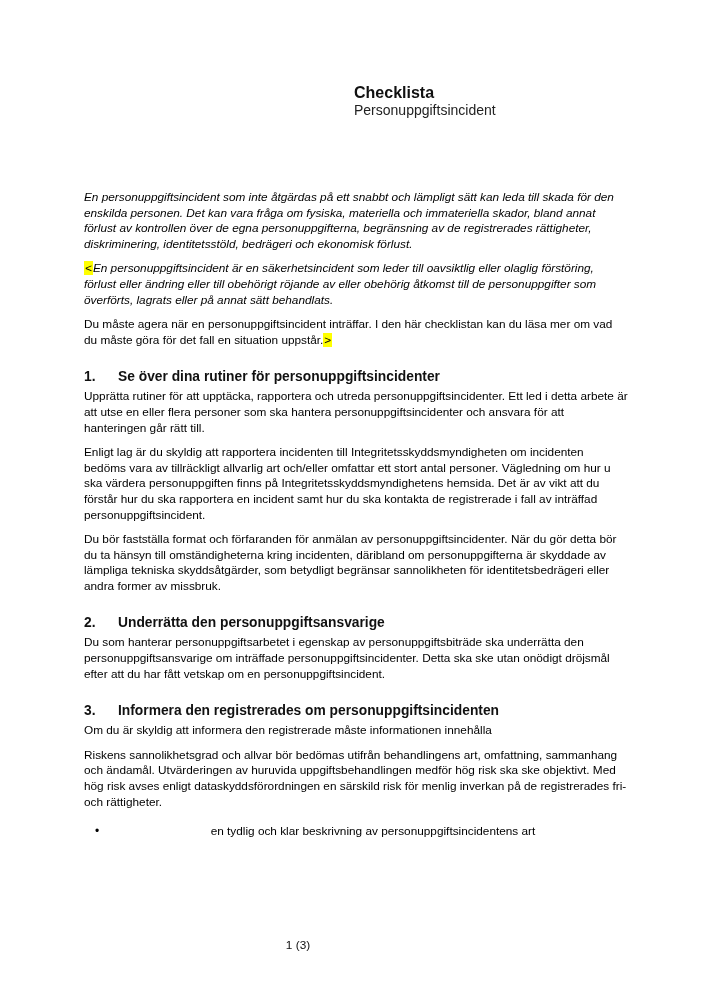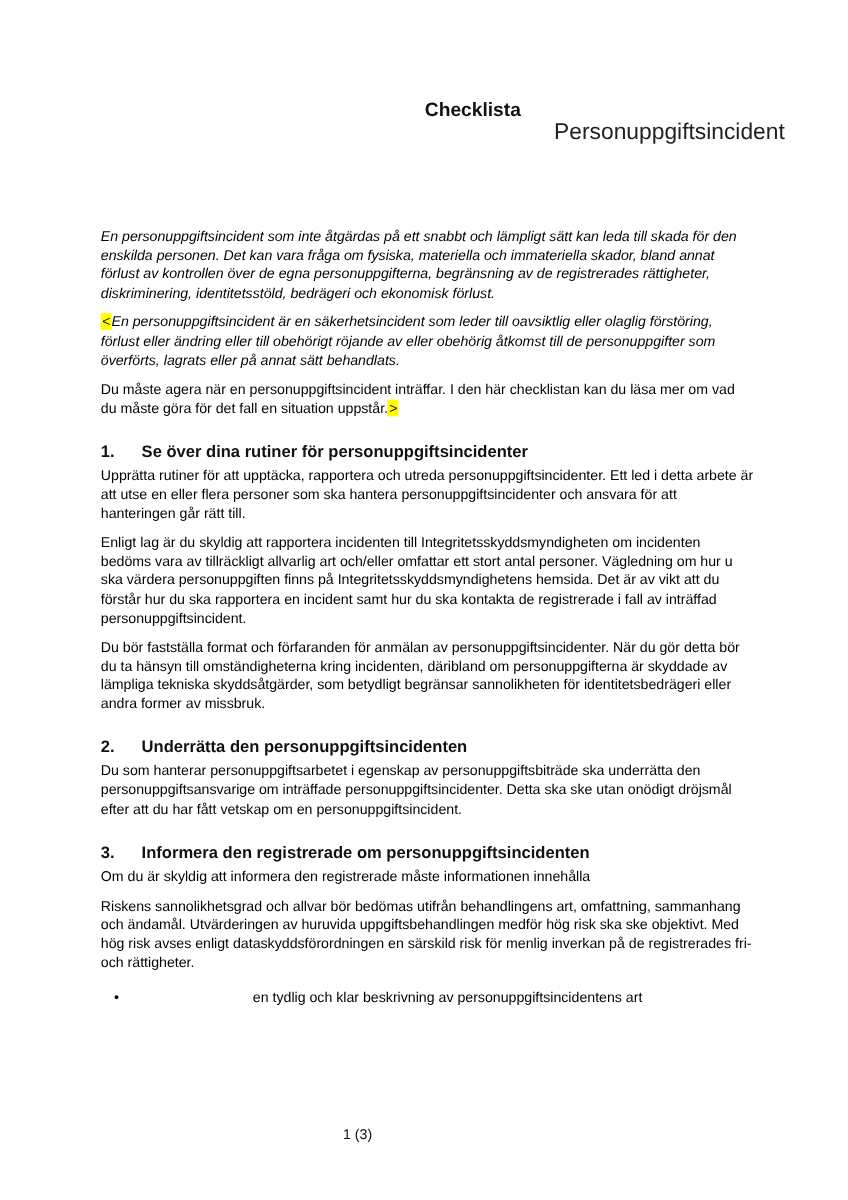--- a/index.html
+++ b/index.html
@@ -25,24 +25,23 @@
   }
   .doc-title {
     margin: 0;
     font-size: 16px;
     font-weight: bold;
     line-height: 19px;
     color: #111111;
   }
   .doc-subtitle {
     margin: 0;
-    font-size: 19px;
+    font-size: 14px;
     line-height: 17px;
     color: #222222;
-    text-align: right;
   }
   .content {
     position: absolute;
     left: 84px;
     top: 190px;
     width: 544px;
     font-size: 11.8px;
     line-height: 15.6px;
   }
   .content p {
@@ -120,29 +119,29 @@
         <span>Se över dina rutiner för personuppgiftsincidenter</span>
       </h2>
       <p>Upprätta rutiner för att upptäcka, rapportera och utreda personuppgiftsincidenter. Ett led i detta arbete är att utse en eller flera personer som ska hantera personuppgiftsincidenter och ansvara för att hanteringen går rätt till.</p>
       <p>Enligt lag är du skyldig att rapportera incidenten till Integritetsskyddsmyndigheten om incidenten bedöms vara av tillräckligt allvarlig art och/eller omfattar ett stort antal personer. Vägledning om hur u ska värdera personuppgiften finns på Integritetsskyddsmyndighetens hemsida. Det är av vikt att du förstår hur du ska rapportera en incident samt hur du ska kontakta de registrerade i fall av inträffad personuppgiftsincident.</p>
       <p>Du bör fastställa format och förfaranden för anmälan av personuppgiftsincidenter. När du gör detta bör du ta hänsyn till omständigheterna kring incidenten, däribland om personuppgifterna är skyddade av lämpliga tekniska skyddsåtgärder, som betydligt begränsar sannolikheten för identitetsbedrägeri eller andra former av missbruk.</p>
     </section>
 
     <section>
       <h2 class="section-heading">
         <span class="sec-num">2.</span>
-        <span>Underrätta den personuppgiftsincidenten</span>
+        <span>Underrätta den personuppgiftsansvarige</span>
       </h2>
       <p>Du som hanterar personuppgiftsarbetet i egenskap av personuppgiftsbiträde ska underrätta den personuppgiftsansvarige om inträffade personuppgiftsincidenter. Detta ska ske utan onödigt dröjsmål efter att du har fått vetskap om en personuppgiftsincident.</p>
     </section>
 
     <section>
       <h2 class="section-heading">
         <span class="sec-num">3.</span>
-        <span>Informera den registrerade om personuppgiftsincidenten</span>
+        <span>Informera den registrerades om personuppgiftsincidenten</span>
       </h2>
       <p>Om du är skyldig att informera den registrerade måste informationen innehålla</p>
       <p>Riskens sannolikhetsgrad och allvar bör bedömas utifrån behandlingens art, omfattning, sammanhang och ändamål. Utvärderingen av huruvida uppgiftsbehandlingen medför hög risk ska ske objektivt. Med hög risk avses enligt dataskyddsförordningen en särskild risk för menlig inverkan på de registrerades fri- och rättigheter.</p>
       <ul class="doc-list">
         <li>en tydlig och klar beskrivning av personuppgiftsincidentens art</li>
       </ul>
     </section>
 
   </div>
 

